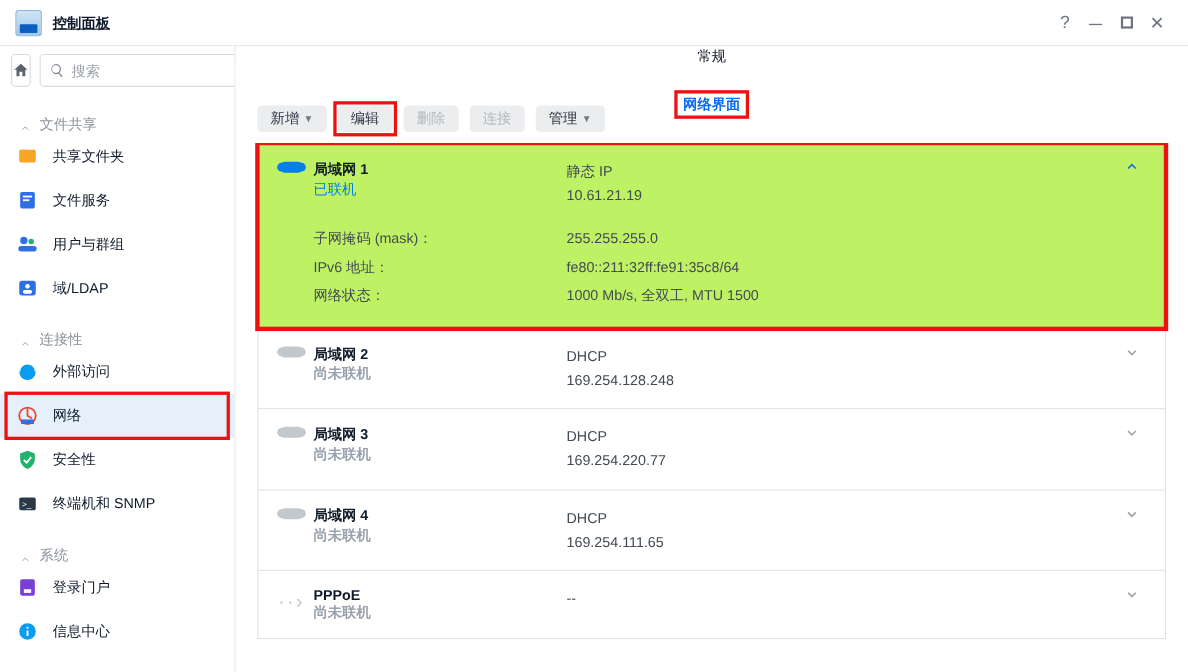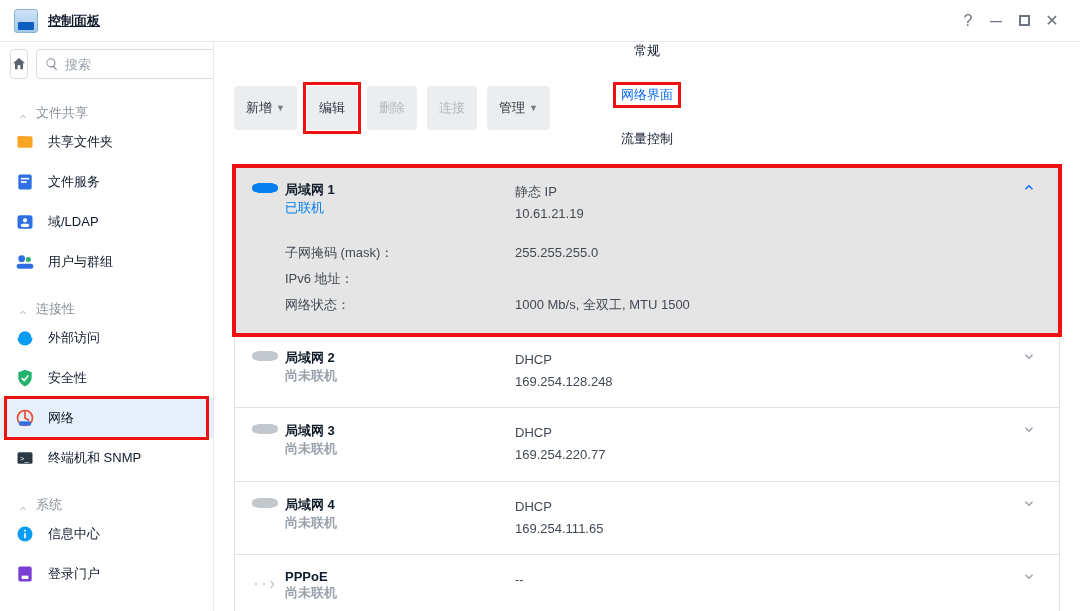--- a/index.html
+++ b/index.html
@@ -35,34 +35,34 @@
 .side-item { height: 40px; display: flex; align-items: center; padding: 0 14px; gap: 12px; color: #0f1a2a; cursor: pointer; position: relative; }
 .side-item.active { background: #e6f0fb; }
 .side-item .s-icon { width: 22px; height: 22px; display: flex; align-items: center; justify-content: center; border-radius: 4px; }
 .hi1,.hi2,.hi3 { position: absolute; border: 3px solid #e11; pointer-events: none; }
 .hi1 { top: -2px; bottom: -2px; left: 4px; right: 4px; }
 
 
 .main { flex: 1; display: flex; flex-direction: column; overflow: hidden; }
 .tabs { height: 44px; display: flex; align-items: center; padding: 0 20px; gap: 26px; border-bottom: 0; color: #0f1a2a; flex-direction: column; }
 .tab { cursor: pointer; padding: 4px 2px; }
-.tab.active { color: #0a6cf0; font-weight: 400; }
+.tab.active { color: #0a6cf0; font-weight: 700; }
 .hi2 { top: -4px; bottom: -4px; left: -6px; right: -6px; }
 .tab-rel { position: relative; }
 
 .toolbar { height: 44px; display: flex; align-items: center; padding: 0 20px; gap: 10px; }
-.tbtn { height: 44px; padding: 0 12px; border: none; background: #ecedef; color: #2d3540; border-radius: 4px; cursor: pointer; font-size: 13px; display: inline-flex; align-items: center; gap: 4px; position: relative; }
+.tbtn { height: 24px; padding: 0 12px; border: none; background: #ecedef; color: #2d3540; border-radius: 4px; cursor: pointer; font-size: 13px; display: inline-flex; align-items: center; gap: 4px; position: relative; }
 .tbtn.dis { color: #b2b8be; cursor: default; }
 .tbtn .caret { font-size: 9px; color: #737b84; }
 .hi3 { top: -4px; bottom: -4px; left: -4px; right: -4px; }
 
 .list { flex: 1; overflow-y: auto; padding: 0 20px 20px 20px; }
 .card { border: 1px solid #e0e3e6; border-top: none; }
 .card:first-child { border-top: 1px solid #e0e3e6; }
-.card.selected { border: 1px solid #cfe2f5; background: #e5e5e5; margin-top: 36px; }
+.card.selected { border: 1px solid #cfe2f5; background: #bef264; }
 .card-row { display: flex; align-items: flex-start; padding: 14px 18px 14px 10px; cursor: pointer; }
 .card.selected .card-row { border-bottom: 1px solid transparent; }
 .nic-icon { width: 40px; display: flex; justify-content: center; padding-top: 2px; }
 .nic-dot { width: 22px; height: 10px; border-radius: 5px; position: relative; }
 .nic-dot::before, .nic-dot::after { content: ''; position: absolute; top: 1px; width: 8px; height: 8px; border-radius: 50%; background: inherit; }
 .nic-dot::before { left: -2px; } .nic-dot::after { right: -2px; }
 .nic-on { background: #057feb; }
 .nic-off { background: #c3c8cd; }
 .ppp-icon { width: 40px; display: flex; justify-content: center; padding-top: 4px; color: #c3c8cd; font-size: 18px; letter-spacing: 2px; }
 .col1 { width: 230px; }
@@ -131,105 +131,105 @@
               <rect x="4" y="3" width="16" height="18" rx="2" fill="#2f6fe4"></rect>
               <rect x="7" y="7" width="10" height="2" fill="#fff"></rect>
               <rect x="7" y="11" width="7" height="2" fill="#fff"></rect>
             </svg>
           </span>
           <span>文件服务</span>
         </div>
         <div class="side-item">
           <span class="s-icon">
             <svg viewBox="0 0 24 24" width="20" height="20">
+              <circle cx="8" cy="8" r="4" fill="#2f6fe4"></circle>
+              <circle cx="16" cy="9" r="3" fill="#22b26b"></circle>
+              <rect x="2" y="14" width="20" height="6" rx="3" fill="#2f6fe4"></rect>
+            </svg>
+          </span>
+          <span>用户与群组</span>
+        </div>
+        <div class="side-item">
+          <span class="s-icon">
+            <svg viewBox="0 0 24 24" width="20" height="20">
               <rect x="3" y="4" width="18" height="16" rx="3" fill="#2f6fe4"></rect>
               <circle cx="12" cy="10" r="2.5" fill="#fff"></circle>
               <rect x="7" y="14" width="10" height="4" rx="2" fill="#fff"></rect>
             </svg>
           </span>
           <span>域/LDAP</span>
         </div>
-        <div class="side-item">
-          <span class="s-icon">
-            <svg viewBox="0 0 24 24" width="20" height="20">
-              <circle cx="8" cy="8" r="4" fill="#2f6fe4"></circle>
-              <circle cx="16" cy="9" r="3" fill="#22b26b"></circle>
-              <rect x="2" y="14" width="20" height="6" rx="3" fill="#2f6fe4"></rect>
-            </svg>
-          </span>
-          <span>用户与群组</span>
-        </div>
         <div class="side-group-hdr">
           <svg class="chev" viewBox="0 0 24 24">
             <path d="M6 14l6-6 6 6" stroke="#8a929b" stroke-width="2" fill="none"></path>
           </svg>
           <span>连接性</span>
         </div>
         <div class="side-item">
           <span class="s-icon">
             <svg viewBox="0 0 24 24" width="20" height="20">
               <circle cx="12" cy="12" r="9" fill="#0a9cf0"></circle>
               <path d="M3 12a9 9 0 0118 0" stroke="#fff" stroke-width="2" fill="none"></path>
             </svg>
           </span>
           <span>外部访问</span>
         </div>
-        <div class="side-item">
-          <span class="s-icon">
-            <svg viewBox="0 0 24 24" width="20" height="20">
-              <path d="M12 2l8 3v6c0 5-3.5 9-8 11-4.5-2-8-6-8-11V5z" fill="#22b26b"></path>
-              <path d="M8 12l3 3 5-6" stroke="#fff" stroke-width="2" fill="none"></path>
-            </svg>
-          </span>
-          <span>安全性</span>
-        </div>
         <div class="side-item active">
           <span class="s-icon">
             <svg viewBox="0 0 24 24" width="20" height="20">
               <circle cx="12" cy="12" r="9" fill="none" stroke="#eb482f" stroke-width="2"></circle>
               <path d="M12 4v8l5 3" stroke="#eb482f" stroke-width="2" fill="none"></path>
               <rect x="5" y="16" width="14" height="5" fill="#2f6fe4"></rect>
             </svg>
           </span>
           <span>网络</span>
           <span class="hi1"></span>
         </div>
         <div class="side-item">
           <span class="s-icon">
             <svg viewBox="0 0 24 24" width="20" height="20">
+              <path d="M12 2l8 3v6c0 5-3.5 9-8 11-4.5-2-8-6-8-11V5z" fill="#22b26b"></path>
+              <path d="M8 12l3 3 5-6" stroke="#fff" stroke-width="2" fill="none"></path>
+            </svg>
+          </span>
+          <span>安全性</span>
+        </div>
+        <div class="side-item">
+          <span class="s-icon">
+            <svg viewBox="0 0 24 24" width="20" height="20">
               <rect x="3" y="5" width="18" height="14" rx="2" fill="#2a3946"></rect>
               <text x="6" y="15" fill="#fff" font-size="9">&gt;_</text>
             </svg>
           </span>
           <span>终端机和 SNMP</span>
         </div>
         <div class="side-group-hdr">
           <svg class="chev" viewBox="0 0 24 24">
             <path d="M6 14l6-6 6 6" stroke="#8a929b" stroke-width="2" fill="none"></path>
           </svg>
           <span>系统</span>
         </div>
         <div class="side-item">
           <span class="s-icon">
             <svg viewBox="0 0 24 24" width="20" height="20">
+              <rect x="4" y="3" width="16" height="18" rx="2" fill="#7a3fd4"></rect>
+              <rect x="8" y="14" width="8" height="4" fill="#fff"></rect>
+            </svg>
+          </span>
+          <span>登录门户</span>
+        </div>
+        <div class="side-item">
+          <span class="s-icon">
+            <svg viewBox="0 0 24 24" width="20" height="20">
               <circle cx="12" cy="12" r="9" fill="#0a9cf0"></circle>
               <rect x="11" y="7" width="2" height="2" fill="#fff"></rect>
               <rect x="11" y="11" width="2" height="6" fill="#fff"></rect>
             </svg>
           </span>
           <span>信息中心</span>
-        </div>
-        <div class="side-item">
-          <span class="s-icon">
-            <svg viewBox="0 0 24 24" width="20" height="20">
-              <rect x="4" y="3" width="16" height="18" rx="2" fill="#7a3fd4"></rect>
-              <rect x="8" y="14" width="8" height="4" fill="#fff"></rect>
-            </svg>
-          </span>
-          <span>登录门户</span>
         </div>
       </div>
   </div>
 
   <div class="main">
     <div class="tabs" id="tabs">
         <span class="tab-rel"><span class="tab">常规</span></span>
         <span class="tab-rel"><span class="tab active">网络界面</span><span class="hi2"></span></span>
         <span class="tab-rel"><span class="tab">流量控制</span></span>
         <span class="tab-rel"><span class="tab">静态路由</span></span>
@@ -274,20 +274,21 @@
               </svg>
             </div>
           </div>
           <div class="details">
             <div class="drow">
               <div class="lab">子网掩码 (mask)：</div>
               <div>255.255.255.0</div>
             </div>
             <div class="drow">
               <div class="lab">IPv6 地址：</div>
+              <div>fe80::211:32ff:fe91:35c8/64</div>
             </div>
             <div class="drow">
               <div class="lab">网络状态：</div>
               <div>1000 Mb/s, 全双工, MTU 1500</div>
             </div>
           </div>
         </div>
         <div class="card">
           <div class="card-row">
             <div class="nic-icon">

